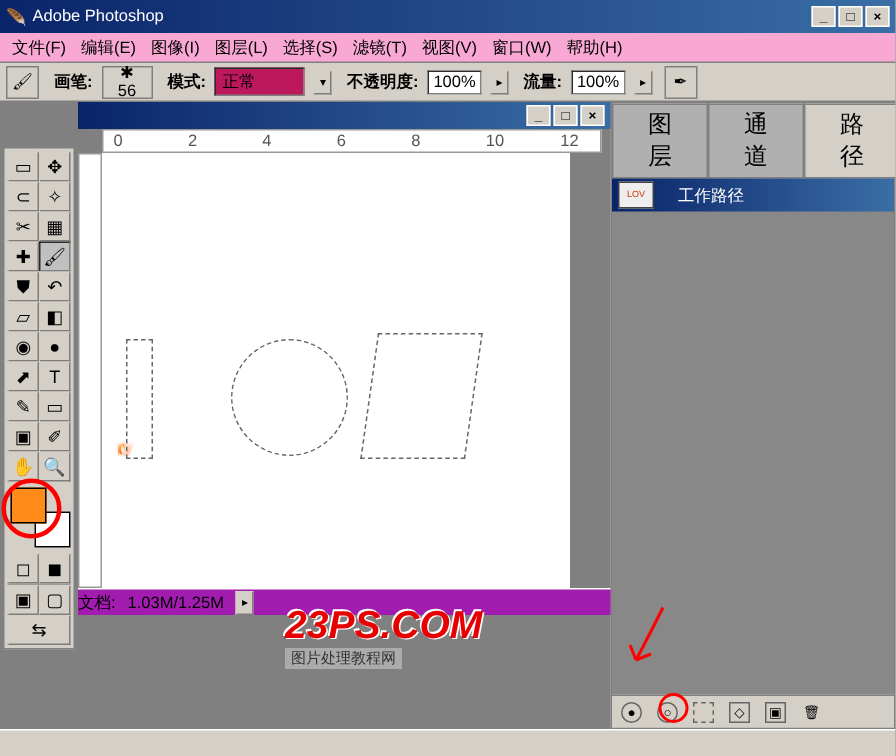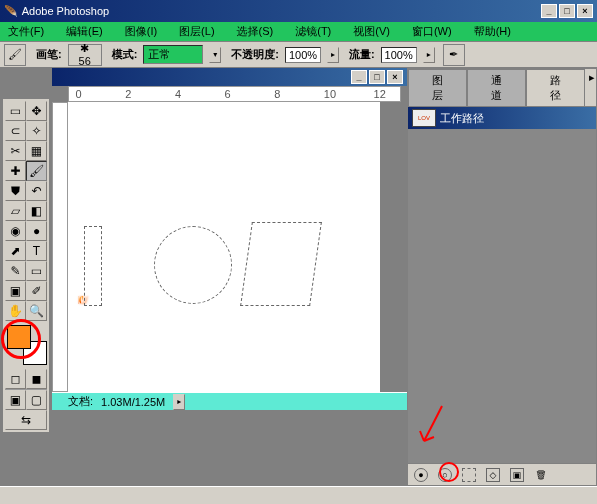--- a/index.html
+++ b/index.html
@@ -1,26 +1,26 @@
 <!DOCTYPE html>
 <html><head>
 <meta charset="utf-8">
 <style>
 *{box-sizing:border-box;margin:0;padding:0;font-family:"Microsoft YaHei","SimSun",Arial,sans-serif;font-size:11px;}
 body{background:#d4d0c8;width:597px;height:504px;overflow:hidden;position:relative;}
 .titlebar{background:linear-gradient(to right,#0a246a,#3a6ea5);color:#fff;height:22px;display:flex;align-items:center;padding:0 4px;justify-content:space-between;}
 .title-left{display:flex;align-items:center;gap:4px;}
 .win-controls{display:flex;gap:2px;}
 .win-btn{width:16px;height:14px;background:#d4d0c8;border:1px solid #fff;color:#000;display:flex;align-items:center;justify-content:center;font-size:9px;font-weight:bold;cursor:pointer;}
-.menubar{background:#22c55e;height:20px;display:flex;align-items:center;padding:0 4px;gap:14px;border-bottom:1px solid #808080;}
+.menubar{background:#f9a8d4;height:20px;display:flex;align-items:center;padding:0 4px;gap:2px;border-bottom:1px solid #808080;}
 .menu-item{padding:2px 4px;cursor:pointer;}
 .optbar{background:#d4d0c8;height:26px;display:flex;align-items:center;padding:0 4px;gap:6px;border-bottom:1px solid #808080;}
 .tool-icon{width:22px;height:22px;border:1px solid #808080;background:#d4d0c8;display:flex;align-items:center;justify-content:center;cursor:pointer;}
 .optlabel{margin-left:4px;font-weight:bold;}
-.dropdown{background:#22c55e;border:1px inset #808080;padding:1px 4px;min-width:60px;display:inline-block;}
+.dropdown{background:#be185d;border:1px inset #808080;padding:1px 4px;min-width:60px;display:inline-block;}
 .pct{background:#fff;border:1px inset #808080;padding:1px 2px;width:36px;display:inline-block;text-align:center;}
 .arrow{width:12px;height:16px;border:1px outset #d4d0c8;background:#d4d0c8;display:inline-flex;align-items:center;justify-content:center;font-size:8px;cursor:pointer;}
 .workspace{display:flex;height:418px;position:relative;}
 .toolbox{width:48px;background:#d4d0c8;border:1px solid #808080;display:flex;flex-direction:column;padding:2px;position:absolute;left:2px;top:30px;z-index:5;}
 .toolrow{display:flex;}
 .tool{width:22px;height:20px;border:1px outset #d4d0c8;display:flex;align-items:center;justify-content:center;cursor:pointer;font-size:12px;}
 .tool.active{border:1px inset #808080;background:#c0c0c0;}
 .swatches{margin:4px 2px;position:relative;width:40px;height:40px;}
 .fg{position:absolute;width:24px;height:24px;background:#ff8c1a;border:1px solid #000;left:0;top:0;}
 .bg{position:absolute;width:24px;height:24px;background:#fff;border:1px solid #000;right:0;bottom:0;}
@@ -28,30 +28,30 @@
 .doc-area{flex:1;background:#808080;position:relative;margin-left:0;}
 .doc-titlebar{background:linear-gradient(to right,#0a246a,#3a6ea5);color:#fff;height:18px;display:flex;align-items:center;padding:0 4px;font-size:11px;margin-left:52px;}
 .ruler-h{background:#fff;height:16px;margin-left:68px;margin-right:6px;position:relative;font-size:8px;color:#555;border:1px solid #999;}
 .ruler-h span{position:absolute;top:1px;}
 .canvas-wrap{display:flex;}
 .ruler-v{width:16px;background:#fff;border:1px solid #999;margin-left:52px;}
 .canvas{width:312px;height:290px;background:#fff;position:relative;overflow:hidden;}
 .lov{position:absolute;top:110px;left:10px;font-size:100px;font-weight:bold;font-family:Arial;letter-spacing:-6px;}
 .lov span{background:radial-gradient(circle at 30% 30%,#ffcc66,#ff6600 50%,#cc3300);-webkit-background-clip:text;color:transparent;filter:blur(0.3px);position:relative;text-shadow:0 0 2px rgba(255,100,0,0.3);}
 .lov .path{position:absolute;border:1px dashed #666;pointer-events:none;}
-.statusbar{height:18px;background:#5eead4;border-top:1px solid #fff;display:flex;align-items:center;padding:0 16px;margin-left:52px;gap:8px;font-size:11px;}
+.statusbar{height:18px;background:#a21caf;border-top:1px solid #fff;display:flex;align-items:center;padding:0 0;margin-left:52px;gap:8px;font-size:11px;}
 .watermark{position:absolute;bottom:40px;left:190px;z-index:10;}
 .wm-txt{font-size:26px;font-weight:900;font-style:italic;color:#e60000;text-shadow:1px 1px 0 #fff,-1px -1px 0 #fff;}
 .wm-sub{font-size:10px;color:#333;background:rgba(200,200,200,0.6);padding:0 4px;display:inline-block;}
 .right-panel{width:190px;background:#d4d0c8;border:1px solid #808080;display:flex;flex-direction:column;}
 .panel-tabs{display:flex;background:#d4d0c8;border-bottom:1px solid #808080;}
-.ptab{padding:3px 23px;background:#b0b0b0;border:1px solid #808080;border-bottom:none;cursor:pointer;font-size:11px;}
+.ptab{padding:3px 23px;background:#b0b0b0;border:1px solid #808080;border-bottom:none;cursor:pointer;font-size:16px;}
 .ptab.active{background:#d4d0c8;}
 .panel-body{flex:1;background:#888;position:relative;}
-.path-item{background:linear-gradient(to right,#0a246a,#3a6ea5);color:#fff;padding:2px 4px;display:flex;align-items:center;gap:4px;}
+.path-item{background:linear-gradient(to right,#0a246a,#3a6ea5);color:#fff;padding:2px 4px;display:flex;align-items:center;gap:16px;}
 .path-thumb{width:24px;height:18px;background:#eee;border:1px solid #444;font-size:6px;color:#cc3300;display:flex;align-items:center;justify-content:center;}
 .panel-footer{height:22px;background:#d4d0c8;border-top:1px solid #808080;display:flex;align-items:center;justify-content:flex-start;padding:0 6px;gap:10px;}
 .pf-icon{width:14px;height:14px;border:1px solid #666;border-radius:50%;cursor:pointer;display:flex;align-items:center;justify-content:center;font-size:9px;}
 .pointer-annot{position:absolute;right:145px;bottom:30px;color:red;font-size:20px;pointer-events:none;}
 .pointer-annot svg{stroke:red;fill:none;stroke-width:2;}
 .bottom-circle{position:absolute;border:2px solid red;border-radius:50%;width:20px;height:20px;pointer-events:none;}
 .feather{position:absolute;left:6px;top:70px;width:40px;height:20px;z-index:4;}
 </style>
 </head>
 <body>
@@ -194,20 +194,24 @@
           <div class="path" style="left:76px;top:14px;width:78px;height:78px;border-radius:50%"></div>
           <div class="path" style="left:168px;top:10px;width:70px;height:84px;transform:skewX(-8deg)"></div>
         </div>
       </div>
     </div>
     <div class="statusbar">
       <span>文档:</span>
       <span>1.03M/1.25M</span>
       <span class="arrow">▸</span>
     </div>
+    <div class="watermark">
+      <div class="wm-txt">23PS.COM</div>
+      <div class="wm-sub">图片处理教程网</div>
+    </div>
   </div>
 
   <div class="right-panel">
     <div class="panel-tabs">
       <div class="ptab">图层</div>
       <div class="ptab">通道</div>
       <div class="ptab active">路径</div>
       <span style="margin-left:auto;padding:2px 4px;cursor:pointer">▸</span>
     </div>
     <div class="panel-body">

